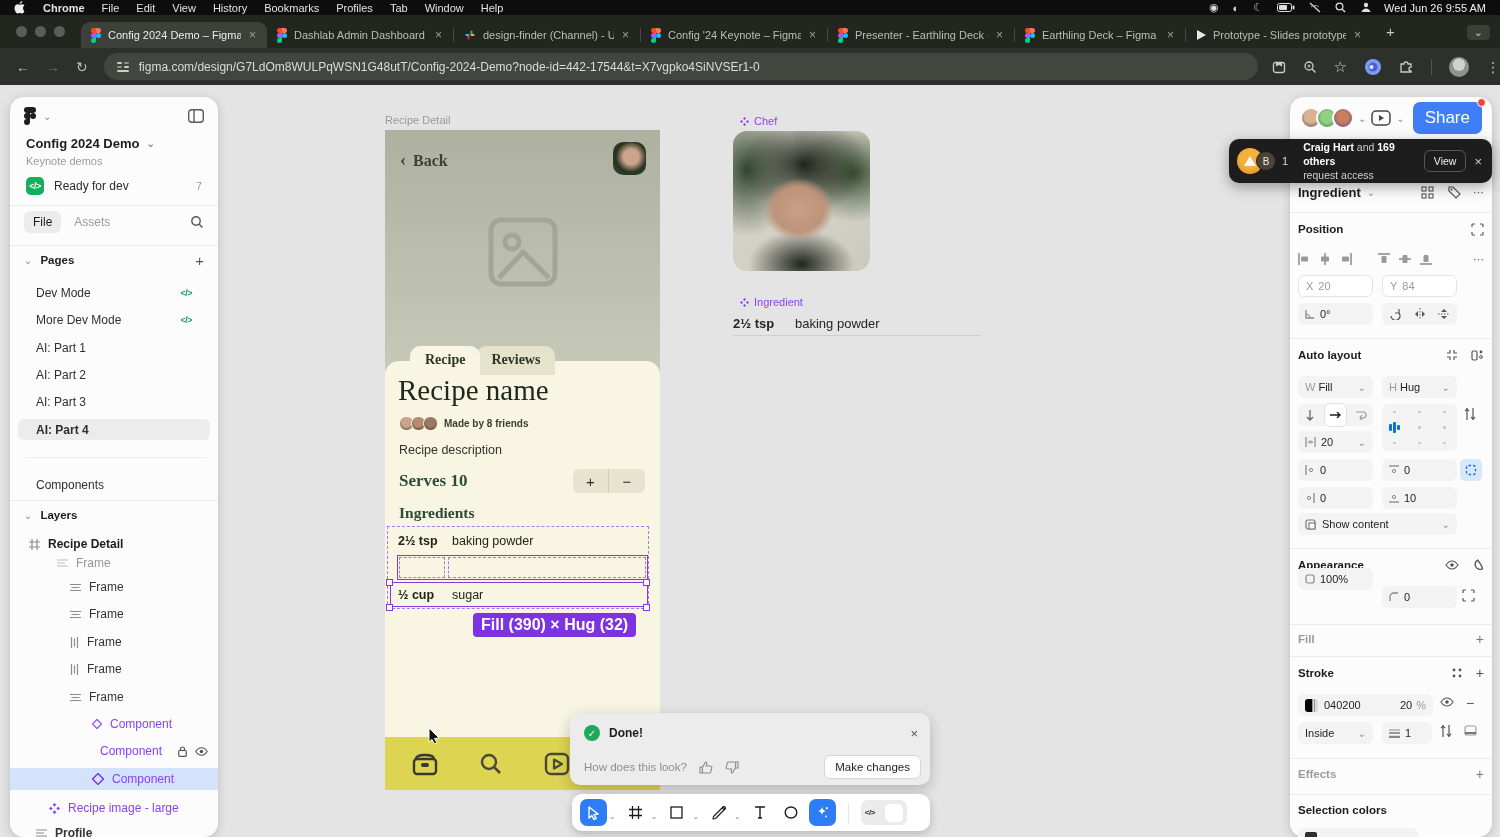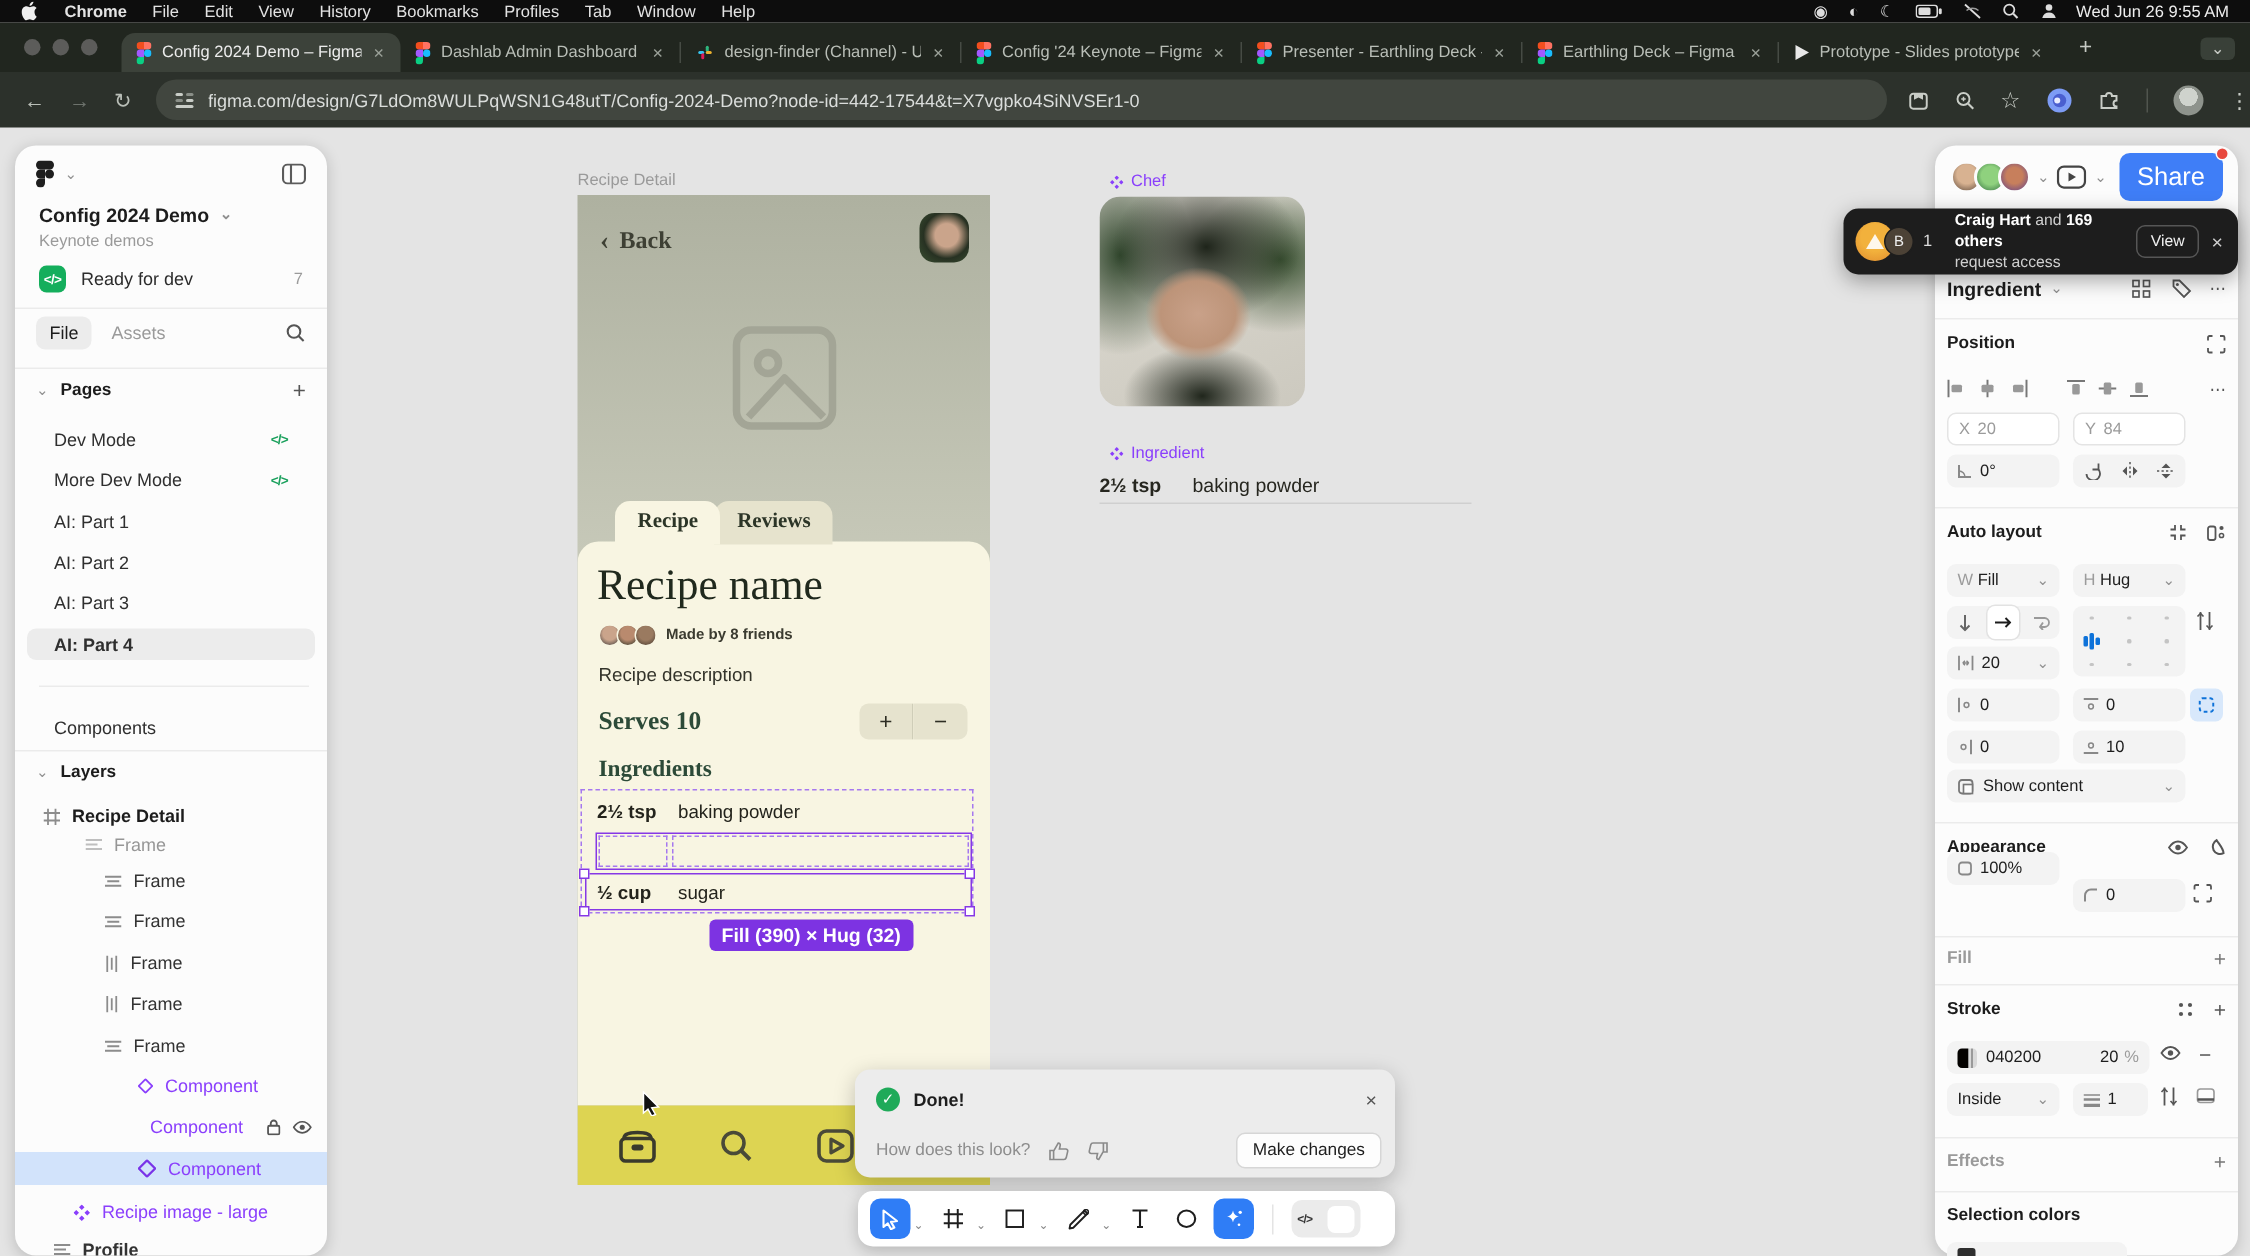--- a/index.html
+++ b/index.html
@@ -49,21 +49,21 @@
   .devglyph{color:#1aa05c;font-size:9px;font-weight:bold;letter-spacing:-.5px}
   .purple{color:#8a3ffc}
   .lock-eye{display:flex;gap:8px;align-items:center}
 
   
   .frame-label{position:absolute;left:385px;top:29px;font-size:11px;color:#9a9a9a}
   .phone{position:absolute;left:385px;top:45px;width:275px;height:660px;background:linear-gradient(180deg,#aeb1a0 0%,#c6c8b8 36%,#c9cbbb 100%);overflow:hidden}
   .phone-back{position:absolute;left:15px;top:20px;font-family:"Liberation Serif",serif;font-size:16px;color:#3e4034;font-weight:bold;display:flex;gap:7px;align-items:center}
   .phone-avatar{position:absolute;left:228px;top:12px;width:33px;height:33px;border-radius:10px;background:radial-gradient(circle at 55% 45%,#caa48b 0 30%,#273122 60%,#3c5233 100%)}
   .ph-placeholder{position:absolute;left:102px;top:86px}
-  .phone-tabs{position:absolute;left:25px;top:204px;display:flex;align-items:flex-start}
+  .phone-tabs{position:absolute;left:25px;top:216px;display:flex;align-items:flex-start}
   .ptab{font-family:"Liberation Serif",serif;font-size:14px;font-weight:bold;color:#2c3527;padding:6px 15px 7px;border-radius:10px 10px 0 0}
   .ptab.on{background:#f8f5e2;z-index:2}
   .ptab.off{background:#e6e3cd;margin-left:-4px;z-index:1}
   .pcard{position:absolute;left:0;top:231px;width:275px;height:376px;background:#f8f5e2;border-radius:14px 14px 0 0}
   .ptitle{position:absolute;left:13px;top:13px;font-family:"Liberation Serif",serif;font-size:29px;color:#20291d}
   .pbyline{position:absolute;left:14px;top:55px;display:flex;align-items:center;gap:6px;font-size:10px;font-weight:bold;color:#3b3b30}
   .mini-av{width:15px;height:15px;border-radius:50%;border:1.5px solid #f8f5e2}
   .pdesc{position:absolute;left:14px;top:82px;font-size:12.5px;color:#33332a}
   .pserves{position:absolute;left:14px;top:110px;font-family:"Liberation Serif",serif;font-size:17px;font-weight:bold;color:#2c4a38}
   .stepper{position:absolute;left:188px;top:108px;display:flex}
@@ -72,21 +72,21 @@
   .stepbtn.r{border-radius:0 6px 6px 0}
   .pingr{position:absolute;left:14px;top:143px;font-family:Liberation Serif, serif;font-size:15.5px;font-weight:bold;color:#2c4a38}
   .rows-region{position:absolute;left:3px;top:166px;width:260px;height:81px;outline:1px dashed #a678ef}
   .irow{position:absolute;left:0;width:260px;height:24px;display:flex;align-items:center;font-size:12.5px;color:#23231c}
   .iqty{width:52px;margin-left:10px;font-weight:bold}
   .iname{margin-left:2px}
   .sel-solid{position:absolute;left:9px;top:28px;width:251px;height:25px;border:1.5px solid #8638e5}
   .dash-in{position:absolute;border:1px dashed #a678ef}
   .sel-thin{position:absolute;left:2px;top:55px;width:258px;height:25px;border:1px solid #8638e5}
   .handle{position:absolute;width:7px;height:7px;background:#fff;border:1px solid #8638e5}
-  .size-badge{position:absolute;left:88px;top:252px;background:#7d33e2;color:#fff;font-size:13px;font-weight:bold;padding:3px 8px;border-radius:4px;white-space:nowrap}
+  .size-badge{position:absolute;left:88px;top:252px;background:#7d33e2;color:#fff;font-size:16px;font-weight:bold;padding:3px 8px;border-radius:4px;white-space:nowrap}
   .pnav{position:absolute;left:0;top:607px;width:275px;height:53px;background:#ddd452;display:flex;align-items:center;gap:41px;padding-left:27px}
 
   
   .cursor{position:absolute;left:40px;top:200px;z-index:5}
 
   
   .comp-label{position:absolute;display:flex;align-items:center;gap:5px;font-size:11px;color:#8a3ffc}
   .chef-photo{position:absolute;left:733px;top:46px;width:137px;height:140px;border-radius:14px;background:
     radial-gradient(52px 46px at 48% 56%,#c9a189 0%,#bd9479 48%,rgba(0,0,0,0) 68%),
     radial-gradient(95px 75px at 52% 24%,#1e241a 0%,rgba(0,0,0,0) 66%),

